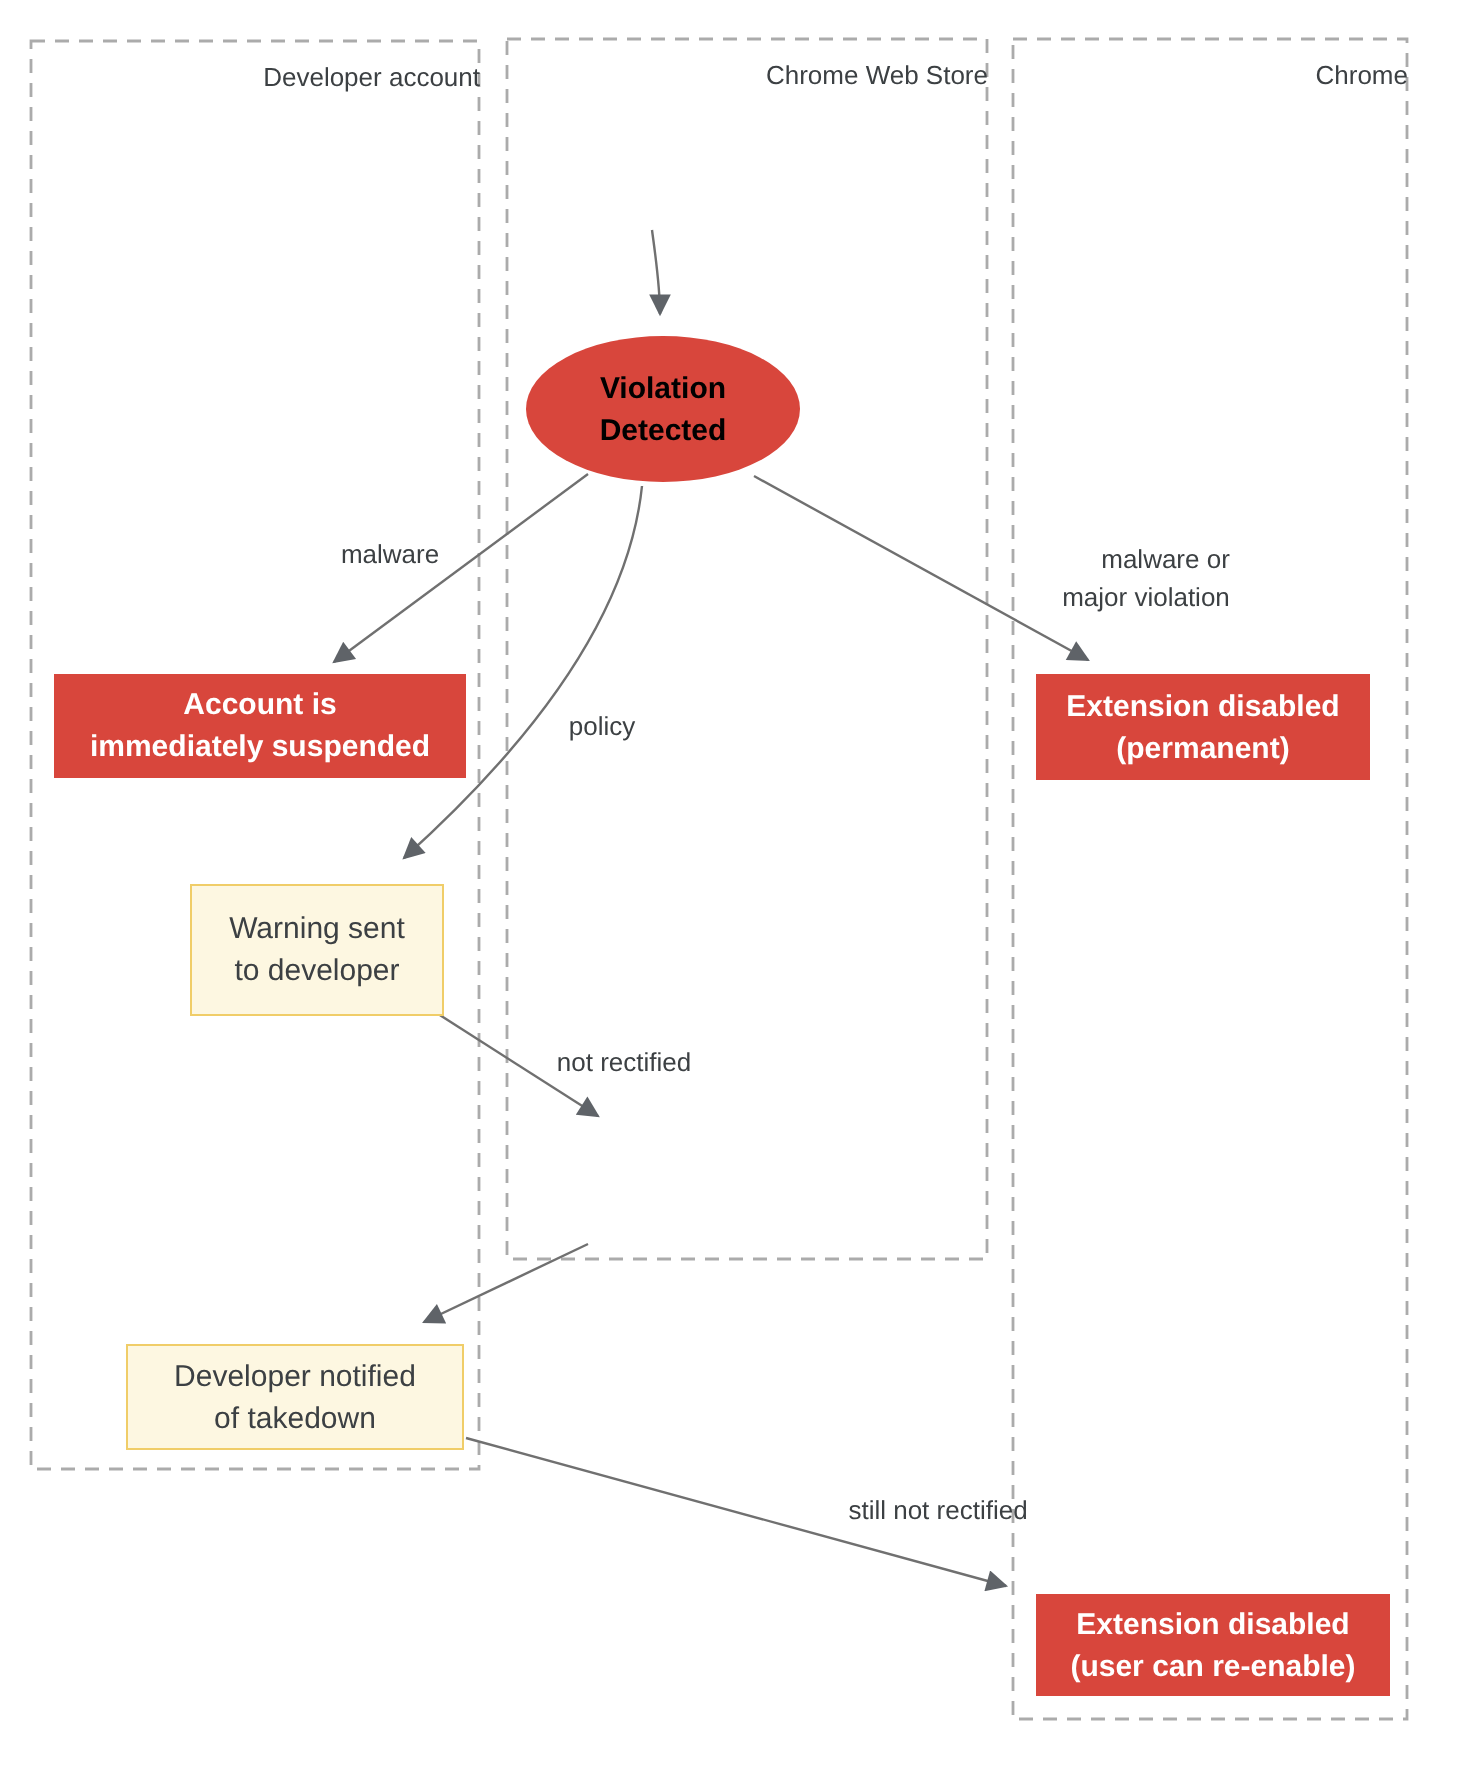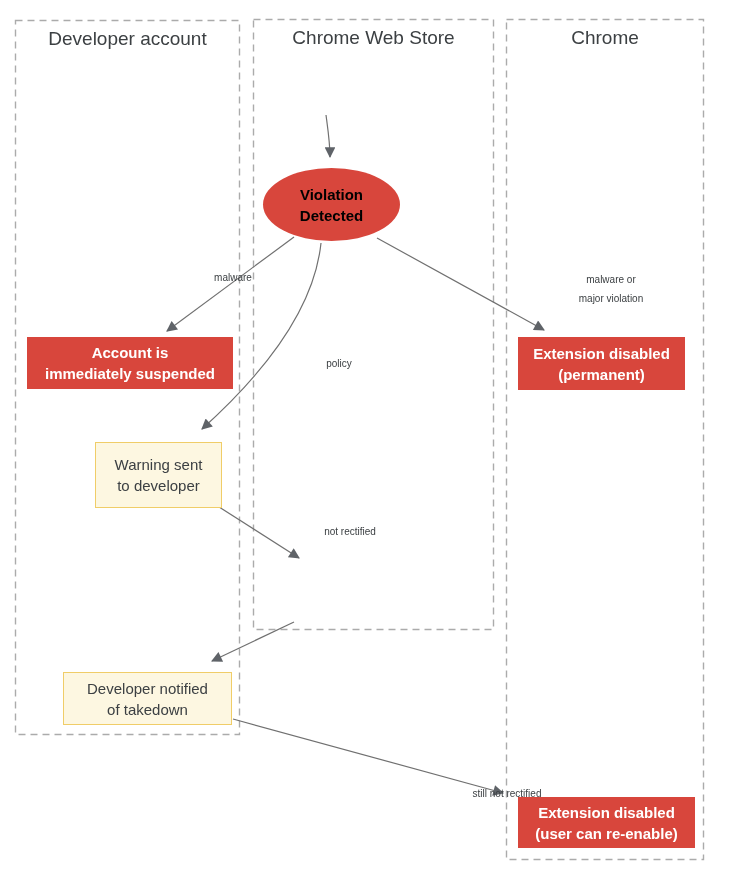--- a/index.html
+++ b/index.html
@@ -11,41 +11,40 @@
     --lane-border:#ababab;
     --text:#3c4043;
   }
   html,body{margin:0;padding:0;background:#ffffff;}
   body{font-family:"Liberation Sans", sans-serif;color:var(--text);}
   .canvas{
     position:relative;width:731px;height:885px;background:#ffffff;overflow:hidden;
   }
   .edges{position:absolute;left:0;top:0;width:731px;height:885px;z-index:1;}
   .lane-title{
-    position:absolute;z-index:2;text-align:center;font-size:19px;line-height:18px;color:var(--text);
+    position:absolute;z-index:2;text-align:right;font-size:13px;line-height:18px;color:var(--text);
   }
   .node{
     position:absolute;z-index:3;display:flex;align-items:center;justify-content:center;
     text-align:center;font-size:15px;line-height:21px;white-space:pre-line;box-sizing:border-box;
   }
   .red-box{
     background:var(--node-red);color:#ffffff;font-weight:bold;
   }
   .yellow-box{
     background:var(--node-yellow-bg);border:1.5px solid var(--node-yellow-border);color:var(--text);
   }
   .ellipse{
     background:var(--node-red);color:#000000;font-weight:bold;border-radius:50%;
   }
   .text-node{color:var(--text);}
   .edge-label{
     position:absolute;z-index:2;transform:translate(-50%,-50%);
-    font-size:10px;line-height:19px;color:var(--text);white-space:pre-line;text-align:center;
+    font-size:13px;line-height:19px;color:var(--text);white-space:pre-line;text-align:right;
     background:transparent;
-    margin-left:38px;
   }
 </style>
 </head>
 <body>
 
 <div class="canvas">
 
   <svg class="edges" width="731" height="885" viewBox="0 0 731 885" xmlns="http://www.w3.org/2000/svg">
     <defs>
       <marker id="arrow" viewBox="0 0 10 10" refX="9" refY="5" markerWidth="11" markerHeight="9" orient="auto">
@@ -88,15 +87,15 @@
 of takedown</div>
 
   <div class="node red-box" style="left:518px;top:797px;width:177px;height:51px;">Extension disabled
 (user can re-enable)</div>
 
   <div class="edge-label" style="left:195px;top:277px;">malware</div>
   <div class="edge-label" style="left:301px;top:363px;">policy</div>
   <div class="edge-label" style="left:573px;top:289px;">malware or
 major violation</div>
   <div class="edge-label" style="left:312px;top:531px;">not rectified</div>
-  <div class="edge-label" style="left:469px;top:793px;">still not rectified</div>
+  <div class="edge-label" style="left:469px;top:755px;">still not rectified</div>
 
 </div>
 
 </body></html>

